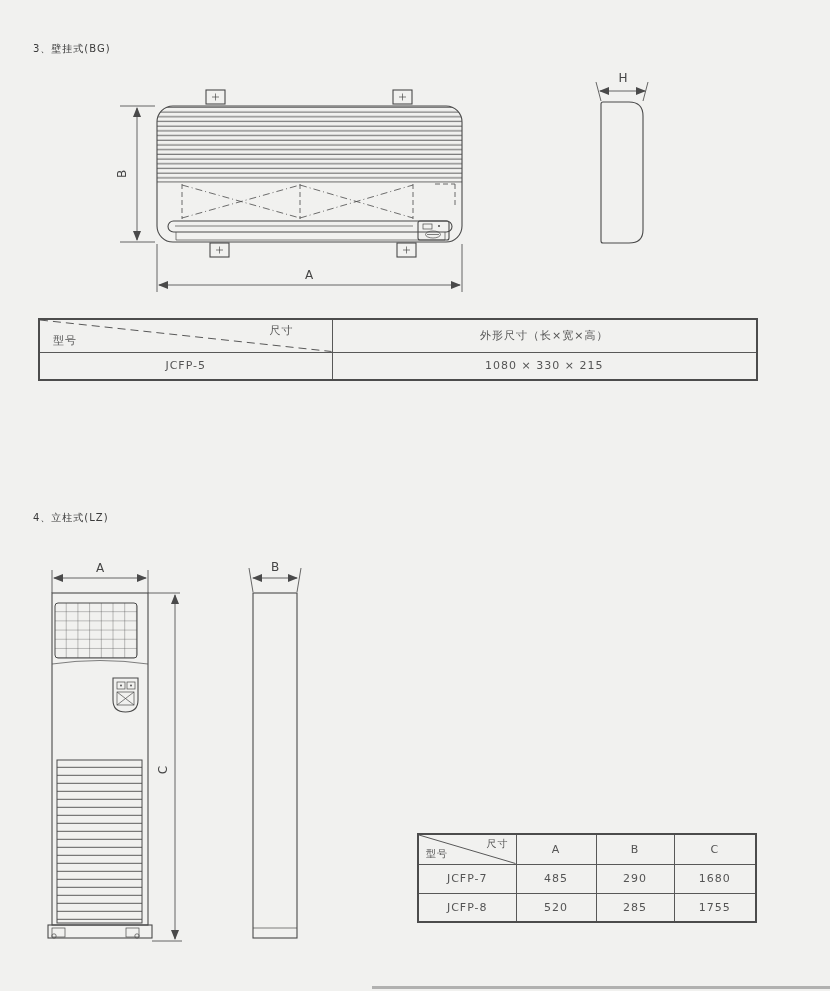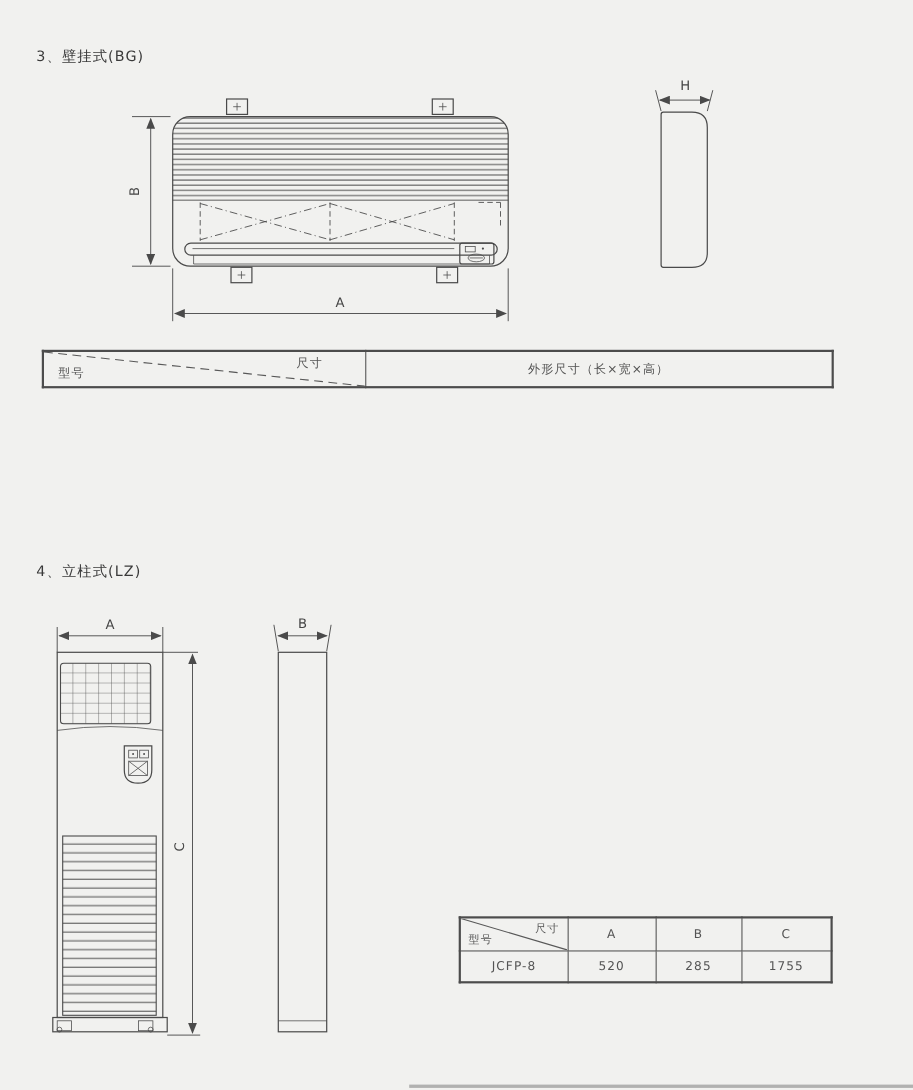--- a/index.html
+++ b/index.html
@@ -3,21 +3,21 @@
 <meta charset="utf-8">
 <style>
   html,body{margin:0;padding:0;background:#d8d8d6;}
   .page{
     position:relative;width:830px;height:991px;overflow:hidden;
     background:#f1f1ef;
     font-family:"DejaVu Sans","Liberation Sans",sans-serif;
     color:#3f3f3f;
   }
   .sec-title{
-    position:absolute;font-size:13px;letter-spacing:1px;color:#3a3a3a;
+    position:absolute;font-size:10px;letter-spacing:1px;color:#3a3a3a;
   }
   .t1{left:33px;top:42px;}
   .t2{left:33px;top:511px;text-align:center;}
 
   svg .ln{stroke:#4a4a4a;stroke-width:1.1;fill:none;}
   svg .thin{stroke:#4a4a4a;stroke-width:0.7;fill:none;}
   svg .dim{stroke:#555;stroke-width:0.9;fill:none;}
   svg .dash{stroke:#4a4a4a;stroke-width:0.8;fill:none;stroke-dasharray:5 3;}
   svg .dashdot{stroke:#4a4a4a;stroke-width:0.8;fill:none;stroke-dasharray:7 3 1 3;}
   svg text{font-family:"DejaVu Sans","Liberation Sans",sans-serif;font-size:12px;fill:#454545;}
@@ -135,20 +135,24 @@
     <tbody>
         <tr class="hdr">
       <td class="corner">
         <svg viewBox="0 0 100 100" preserveAspectRatio="none">
           <line x1="0" y1="0" x2="100" y2="100" stroke="#585858" stroke-width="1" vector-effect="non-scaling-stroke" stroke-dasharray="8 5"></line>
         </svg>
         <span class="c-top">尺寸</span>
         <span class="c-bot">型号</span>
       </td>
       <td>外形尺寸（长×宽×高）</td>
+    </tr>
+    <tr>
+      <td>JCFP-5</td>
+      <td>1080 × 330 × 215</td>
     </tr>
   </tbody>
     </table>
 
   <div class="sec-title t2">4、立柱式(LZ)</div>
 
   <svg class="lz-diagram" width="290" height="425" viewBox="0 0 290 425">
     <defs>
       <marker id="ah2" viewBox="0 0 10 8" refX="9" refY="4" markerWidth="10" markerHeight="8" orient="auto-start-reverse" markerUnits="userSpaceOnUse">
         <path d="M0,0 L10,4 L0,8 Z" fill="#4a4a4a"></path>
@@ -228,20 +232,26 @@
           <line x1="0" y1="0" x2="100" y2="100" stroke="#585858" stroke-width="1" vector-effect="non-scaling-stroke"></line>
         </svg>
         <span class="c-top">尺寸</span>
         <span class="c-bot">型号</span>
       </td>
       <td>A</td>
       <td>B</td>
       <td>C</td>
     </tr>
     <tr>
+      <td>JCFP-7</td>
+      <td>485</td>
+      <td>290</td>
+      <td>1680</td>
+    </tr>
+    <tr>
       <td>JCFP-8</td>
       <td>520</td>
       <td>285</td>
       <td>1755</td>
     </tr>
   </tbody>
     </table>
 
   <div class="scan-edge"></div>
 </div>

